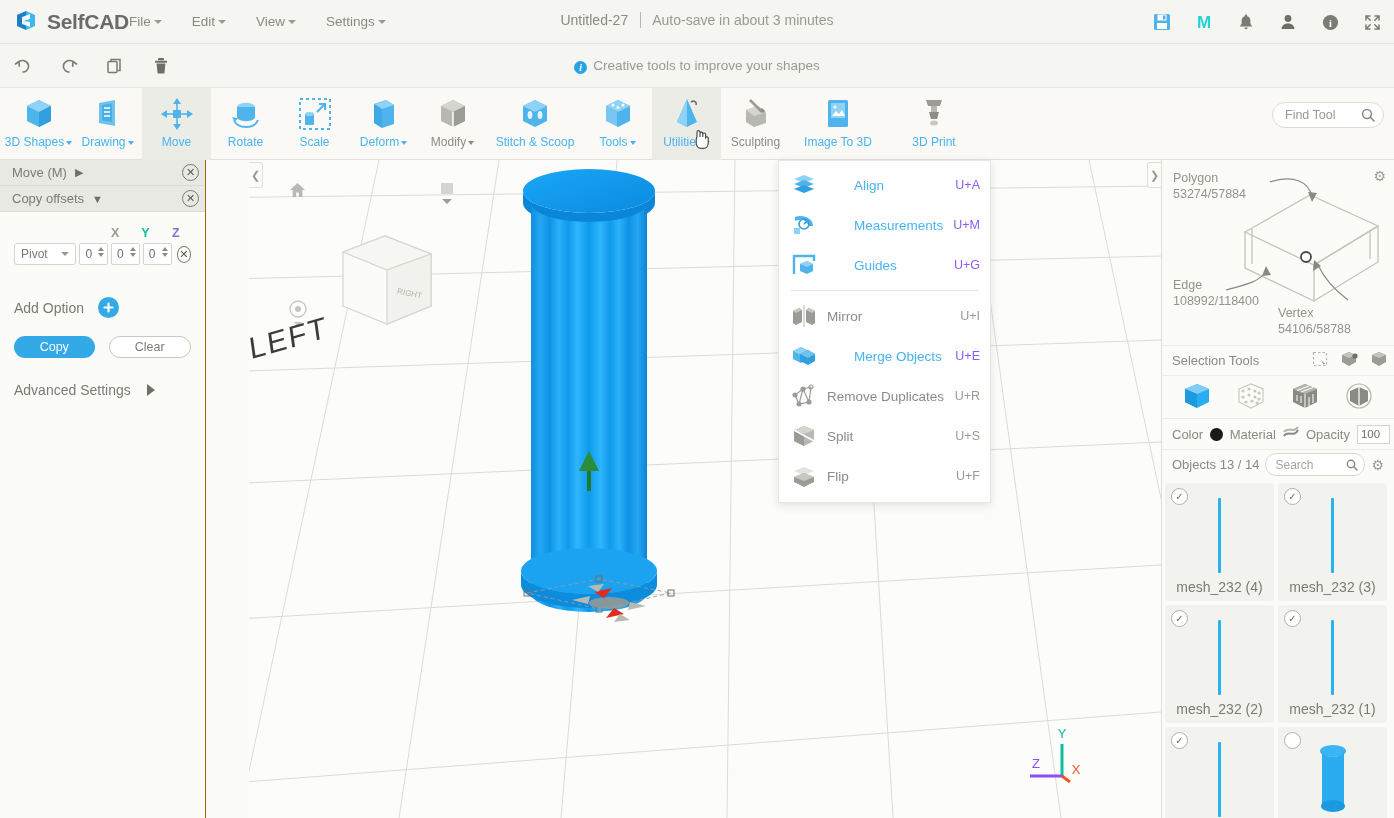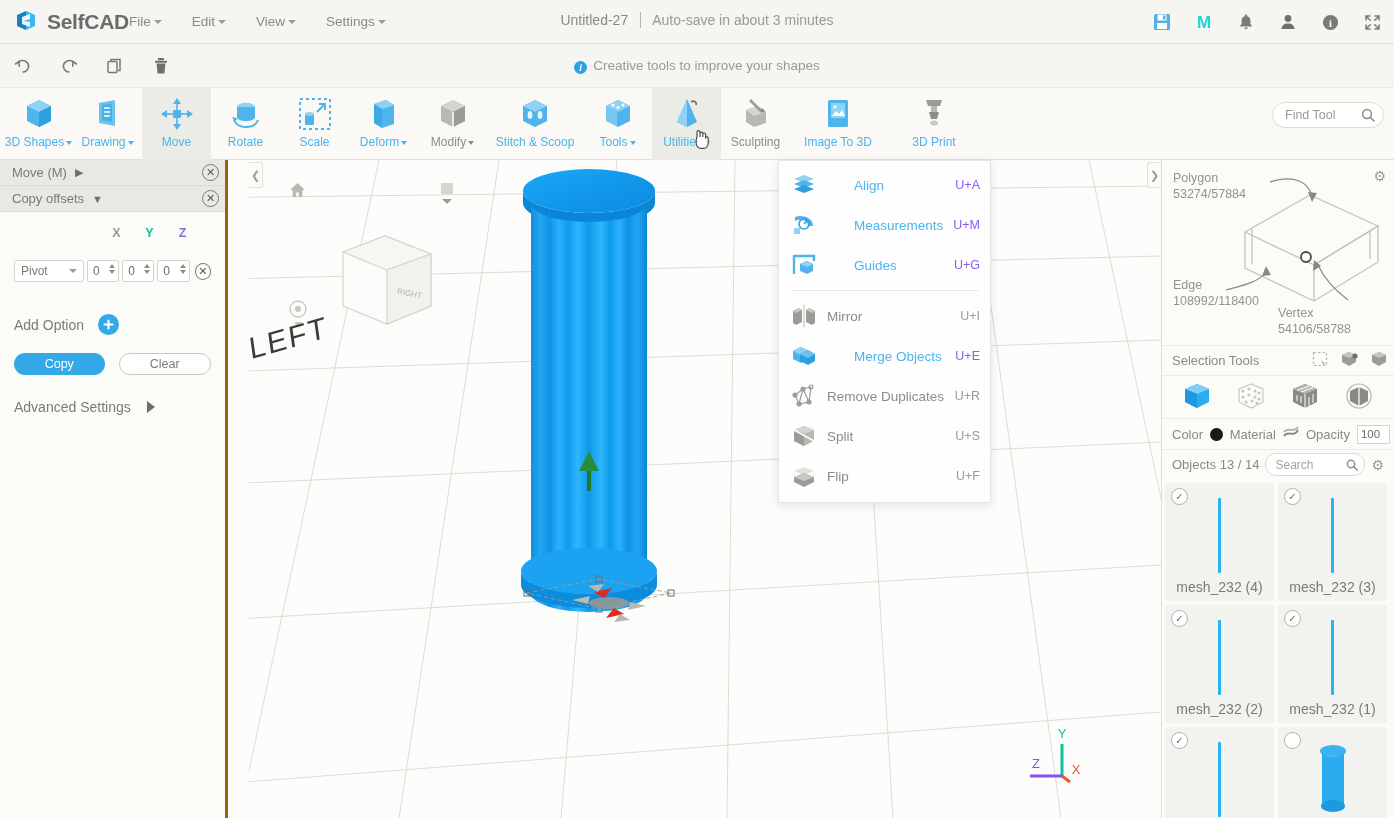--- a/index.html
+++ b/index.html
@@ -76,42 +76,42 @@
              vertical-align:middle; }
   .findtool {
     position:absolute; right:10px; top:14px; width:112px; height:26px;
     border:1px solid #ddddd6; border-radius:14px; background:#fff;
     display:flex; align-items:center; padding:0 8px 0 12px; gap:6px;
   }
   .findtool span { font-size:12.5px; color:#9a9a95; }
 
   
   .leftpanel {
-    position:absolute; top:160px; left:0; width:228px; height:658px;
-    background:#fbfbf8; border-right:3px solid #a16207;
+    position:absolute; top:160px; left:0; width:206px; height:658px;
+    background:#fbfbf8; border-right:1px solid #a16207;
   }
   .lp-header {
     height:26px; background:#e9e9e3; border-bottom:1px solid #dcdcd5;
     display:flex; align-items:center; padding:0 6px 0 12px;
     font-size:13px; color:#7b7b76;
   }
   .lp-header .arr { margin-left:8px; color:#6f6f6a; font-size:11px; }
   .xcircle {
     margin-left:auto; width:17px; height:17px; border-radius:50%;
     border:1.4px solid #7a7a75; color:#5a5a55; font-size:11px;
     display:flex; align-items:center; justify-content:center;
     cursor:pointer; line-height:1;
   }
   .lp-body { padding:14px 14px 0 14px; }
   .axis-row { display:flex; margin-left:86px; gap:0; font-size:12.5px; }
   .axis-row span { width:33px; text-align:center; font-weight:bold; }
   .ax-x { color:#9a9a95; }
   .ax-y { color:#0fbf9f; }
   .ax-z { color:#8b6fd6; }
-  .pivot-row { display:flex; align-items:center; margin-top:20px; }
+  .pivot-row { display:flex; align-items:center; margin-top:3px; }
   .sel-pivot {
     width:72px; height:22px; border:1px solid #d5d5cf; background:#fff;
     border-radius:3px; display:flex; align-items:center; padding:0 6px;
     font-size:12px; color:#7b7b76;
   }
   .sel-pivot .caret-d { margin-left:auto; }
   .numbox {
     width:33px; height:22px; border:1px solid #d5d5cf; background:#fff;
     margin-left:3px; display:flex; align-items:center; padding-left:5px;
     font-size:12px; color:#6d6d68; position:relative; border-radius:2px;

